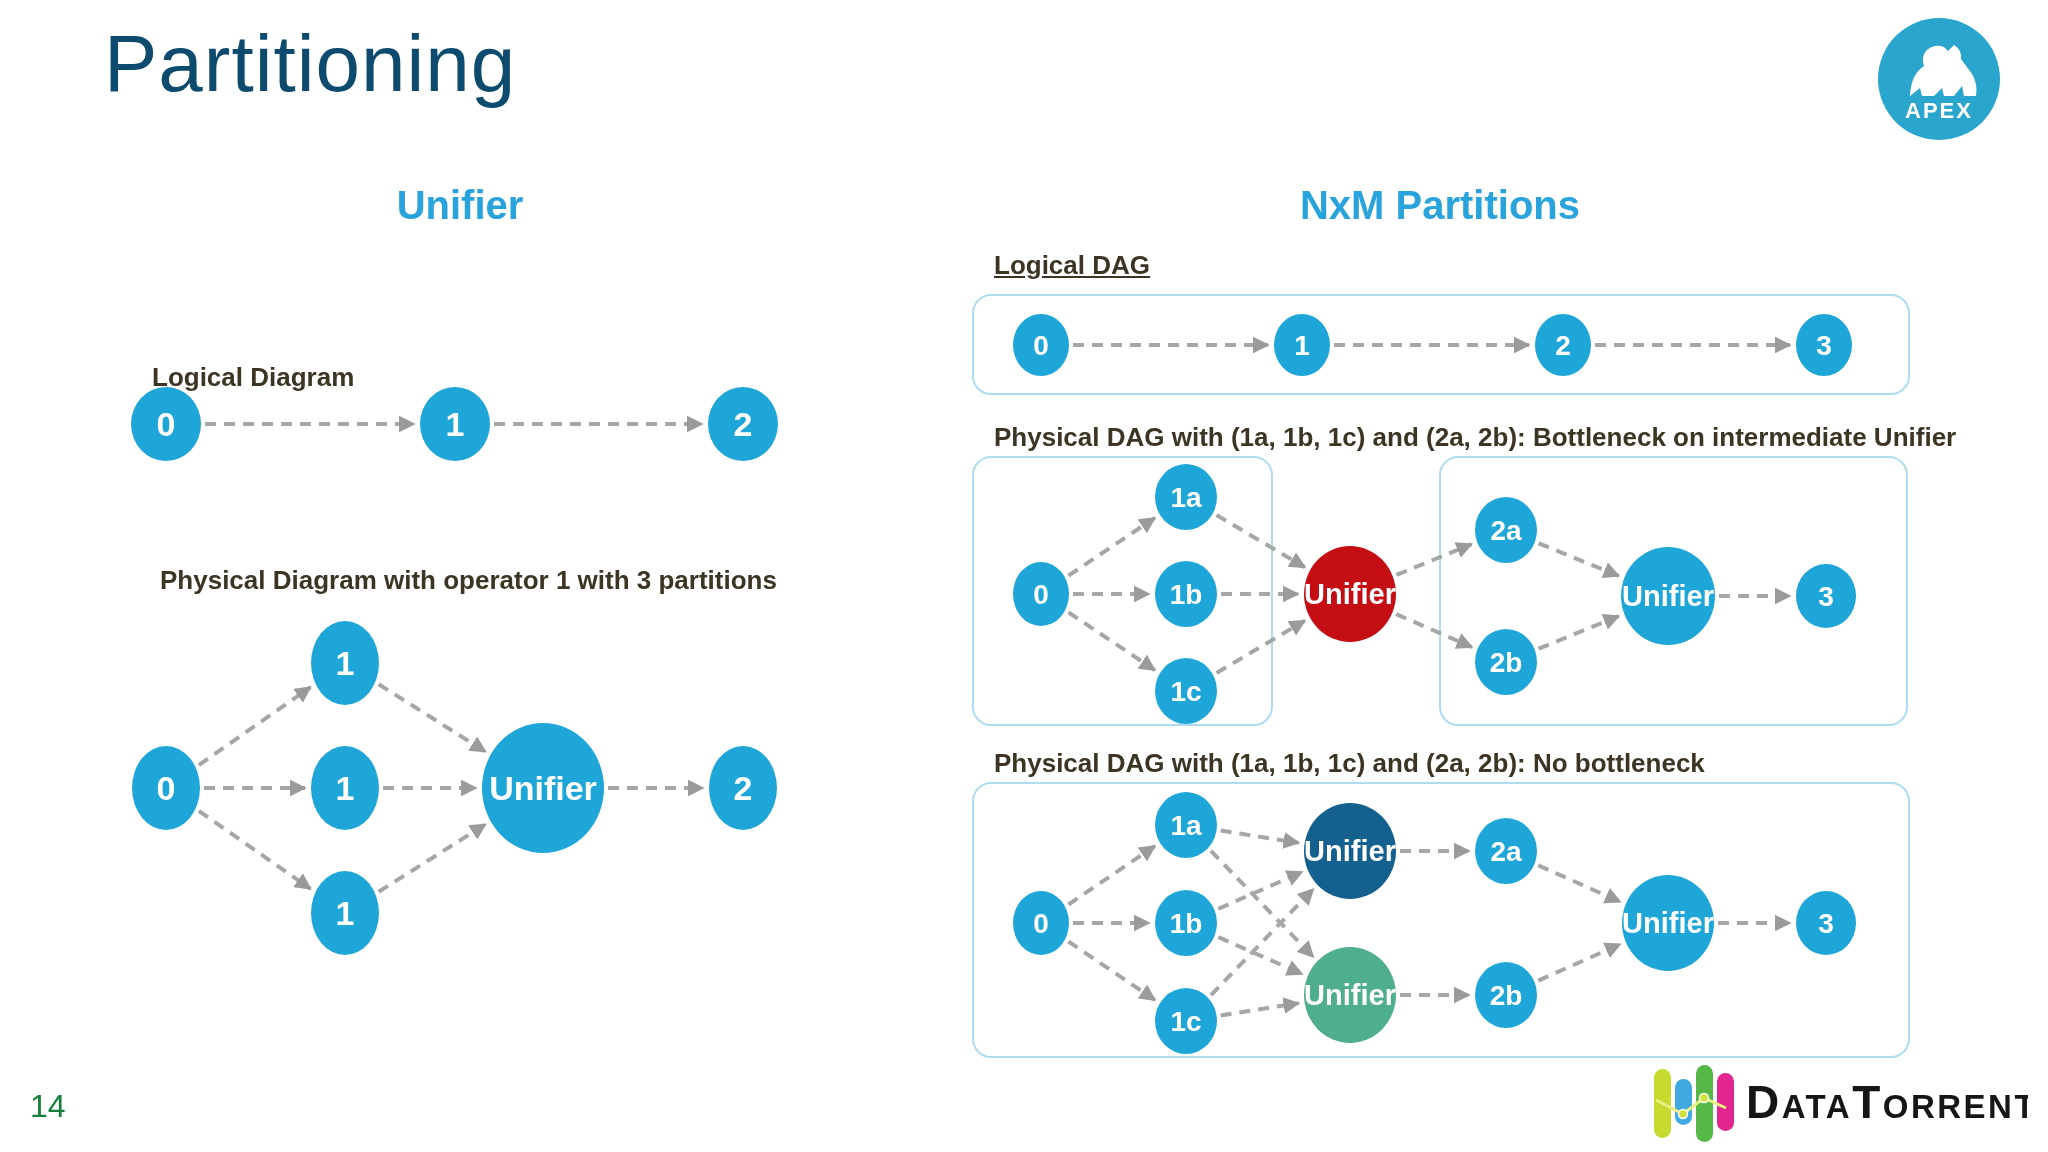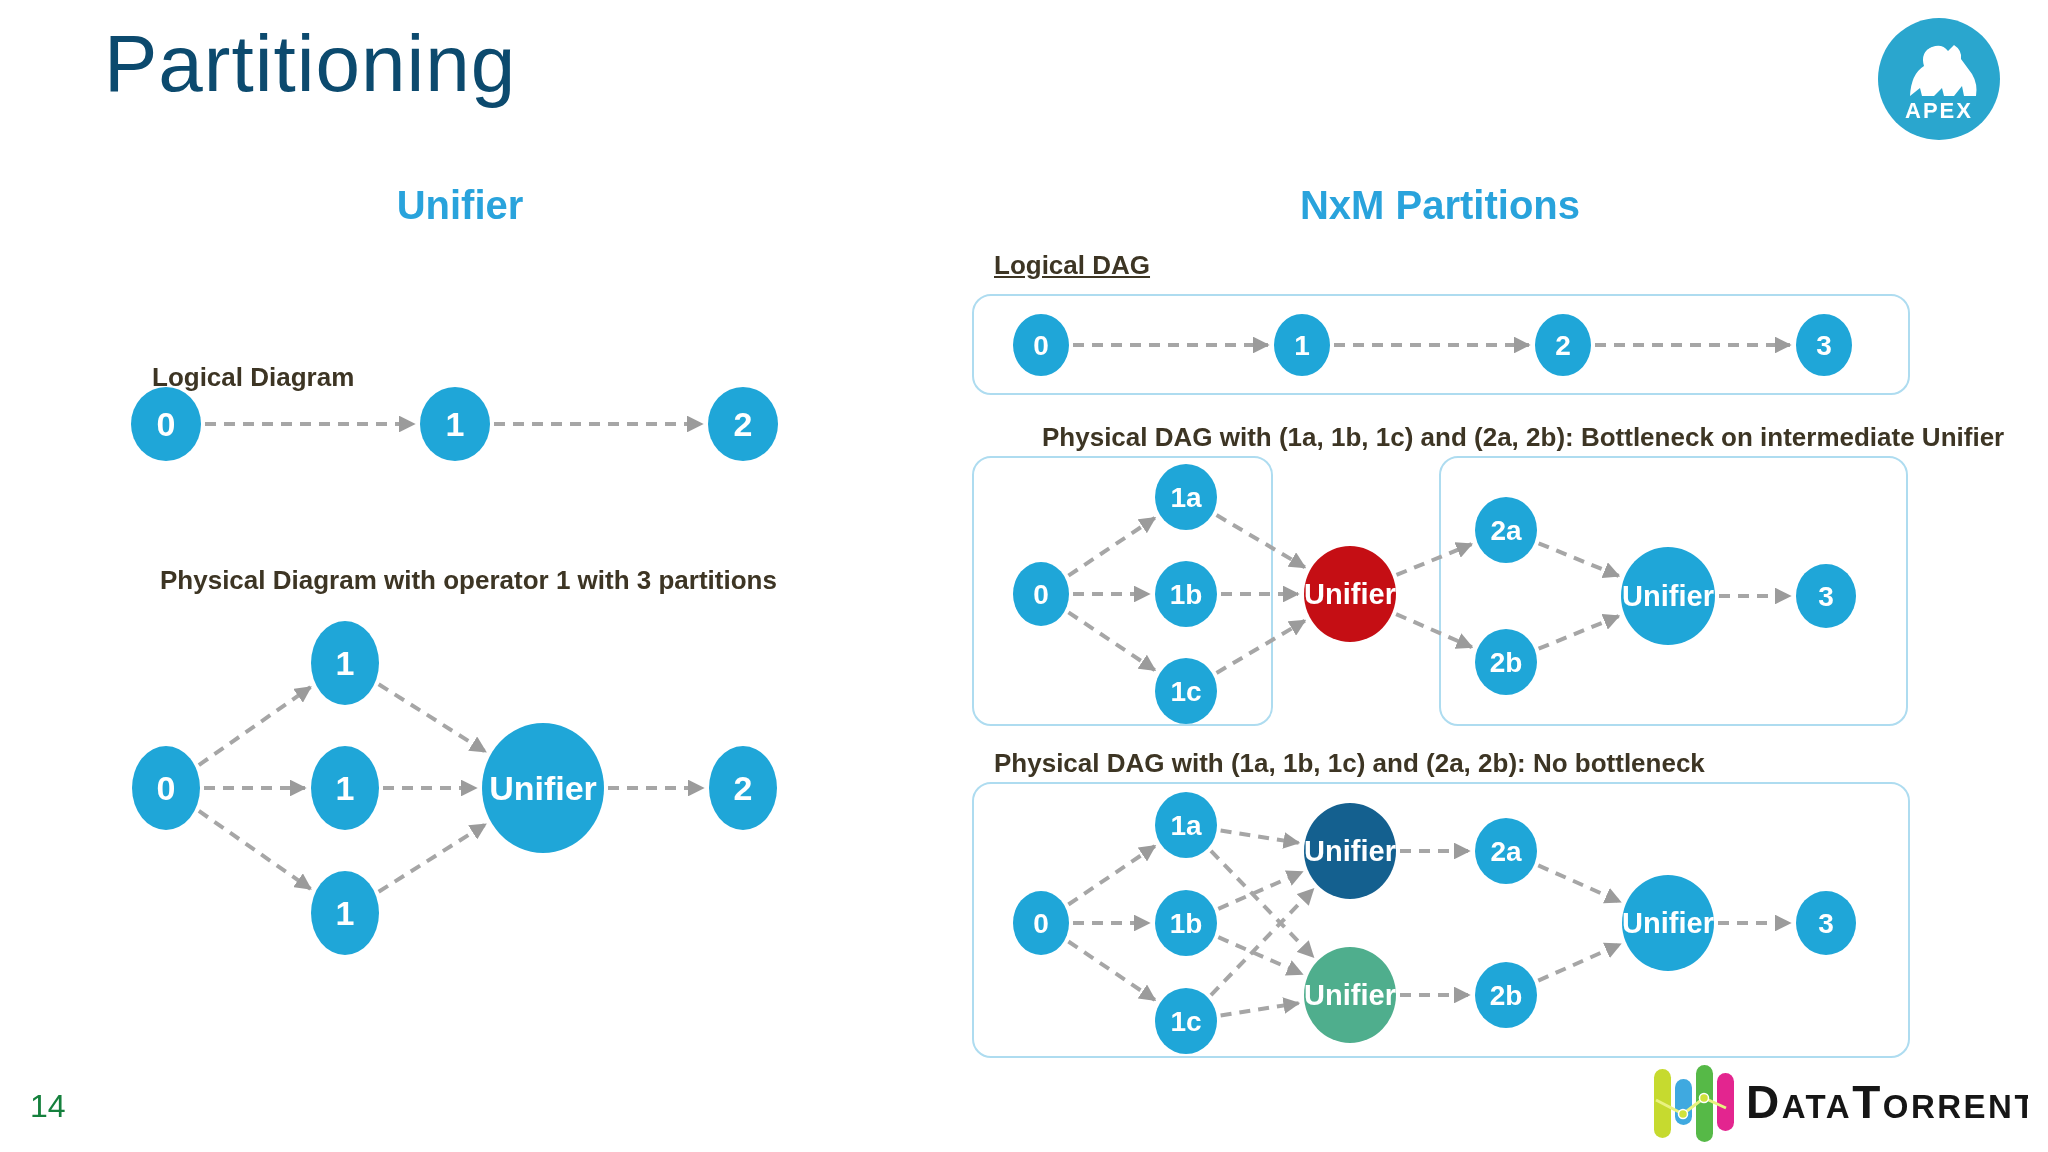--- a/index.html
+++ b/index.html
@@ -15,21 +15,21 @@
     font-size:40px;font-weight:bold;color:#29a3dc;text-align:center;
   }
   #left-heading{left:280px;top:183px;width:360px;}
   #right-heading{left:1240px;top:183px;width:400px;}
   .dark-label{
     font-size:26px;font-weight:bold;color:#3d3524;white-space:nowrap;
   }
   #left-logical-label{left:152px;top:340px;margin-top:22px;}
   #left-physical-label{left:160px;top:565px;}
   #right-logical-label{left:994px;top:250px;text-decoration:underline;}
-  #right-bottleneck-label{left:994px;top:422px;margin-left:48px;}
+  #right-bottleneck-label{left:994px;top:422px;}
   #right-nobottleneck-label{left:994px;top:748px;}
   #page-number{left:30px;top:1088px;font-size:32px;color:#15803d;}
   #diagram-svg{position:absolute;left:0;top:0;}
   #apex-logo{left:1874px;top:14px;}
   #datatorrent-logo{left:1646px;top:1060px;}
 </style>
 </head>
 <body>
 
 <div id="canvas">

